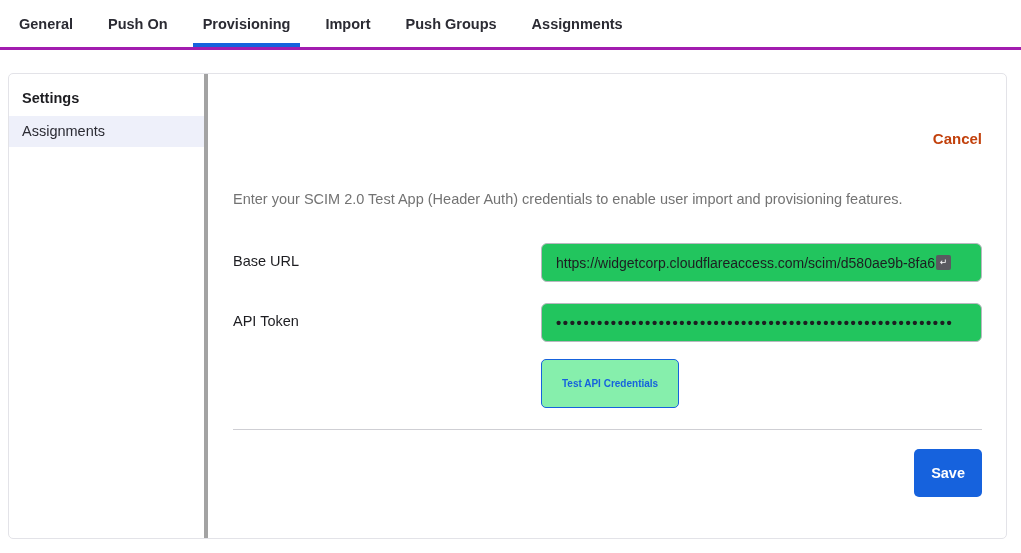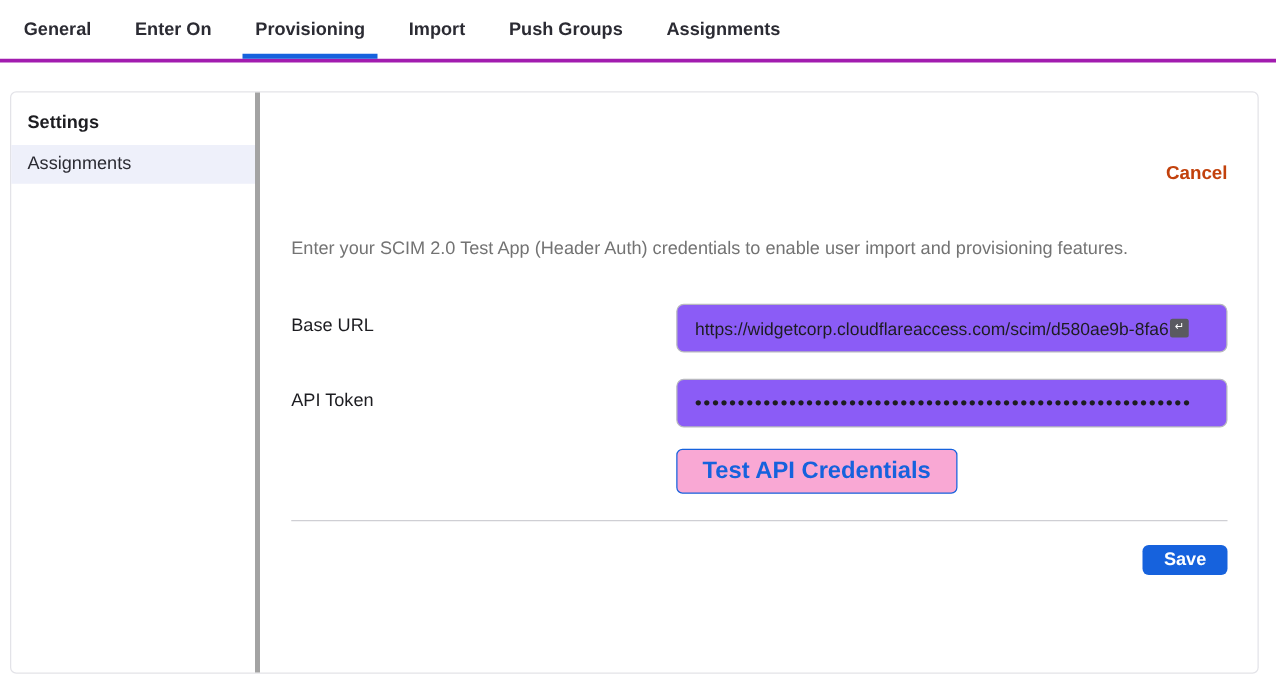--- a/index.html
+++ b/index.html
@@ -118,21 +118,21 @@
     flex: 0 0 308px;
     padding-top: 10px;
     font-size: 14.5px;
     color: #1d1d21;
   }
   .text-input {
     flex: 1;
     height: 39px;
     border: 1px solid #b8b8bf;
     border-radius: 6px;
-    background: #8b5cf6;
+    background: #22c55e;
     display: flex;
     align-items: center;
     padding: 0 14px;
     font-size: 14px;
     color: #1d1d21;
     white-space: nowrap;
     overflow: hidden;
     cursor: text;
   }
   .text-input .value {
@@ -151,59 +151,59 @@
     text-align: center;
     font-family: "DejaVu Sans", sans-serif;
   }
   .token-dots {
     letter-spacing: 1.6px;
     font-size: 15px;
     font-weight: bold;
   }
   .test-btn-row { margin-top: 17px; margin-left: 308px; }
   .test-btn {
-    height: 36px;
+    height: 49px;
     padding: 0 20px;
-    background: #f9a8d4;
+    background: #86efac;
     border: 1px solid #1662dd;
     border-radius: 5px;
     color: #1662dd;
-    font-size: 19px;
+    font-size: 10px;
     font-weight: bold;
     font-family: "Liberation Sans", sans-serif;
     cursor: pointer;
   }
   .divider {
     margin-top: 21px;
     border: none;
     border-top: 1px solid #cfcfd4;
   }
   .save-row {
     margin-top: 19px;
     text-align: right;
   }
   .save-btn {
-    height: 24px;
+    height: 48px;
     padding: 0 17px;
     background: #1662dd;
     border: none;
     border-radius: 5px;
     color: #ffffff;
     font-size: 14.5px;
     font-weight: bold;
     font-family: "Liberation Sans", sans-serif;
     cursor: pointer;
   }
 </style>
 </head>
 <body>
 
 <nav class="tabbar">
   <div class="tab">General</div>
-  <div class="tab">Enter On</div>
+  <div class="tab">Push On</div>
   <div class="tab active">Provisioning</div>
   <div class="tab">Import</div>
   <div class="tab">Push Groups</div>
   <div class="tab">Assignments</div>
 </nav>
 
 <section class="panel">
 
   <aside class="sidebar">
     <div class="sidebar-header">Settings</div>

